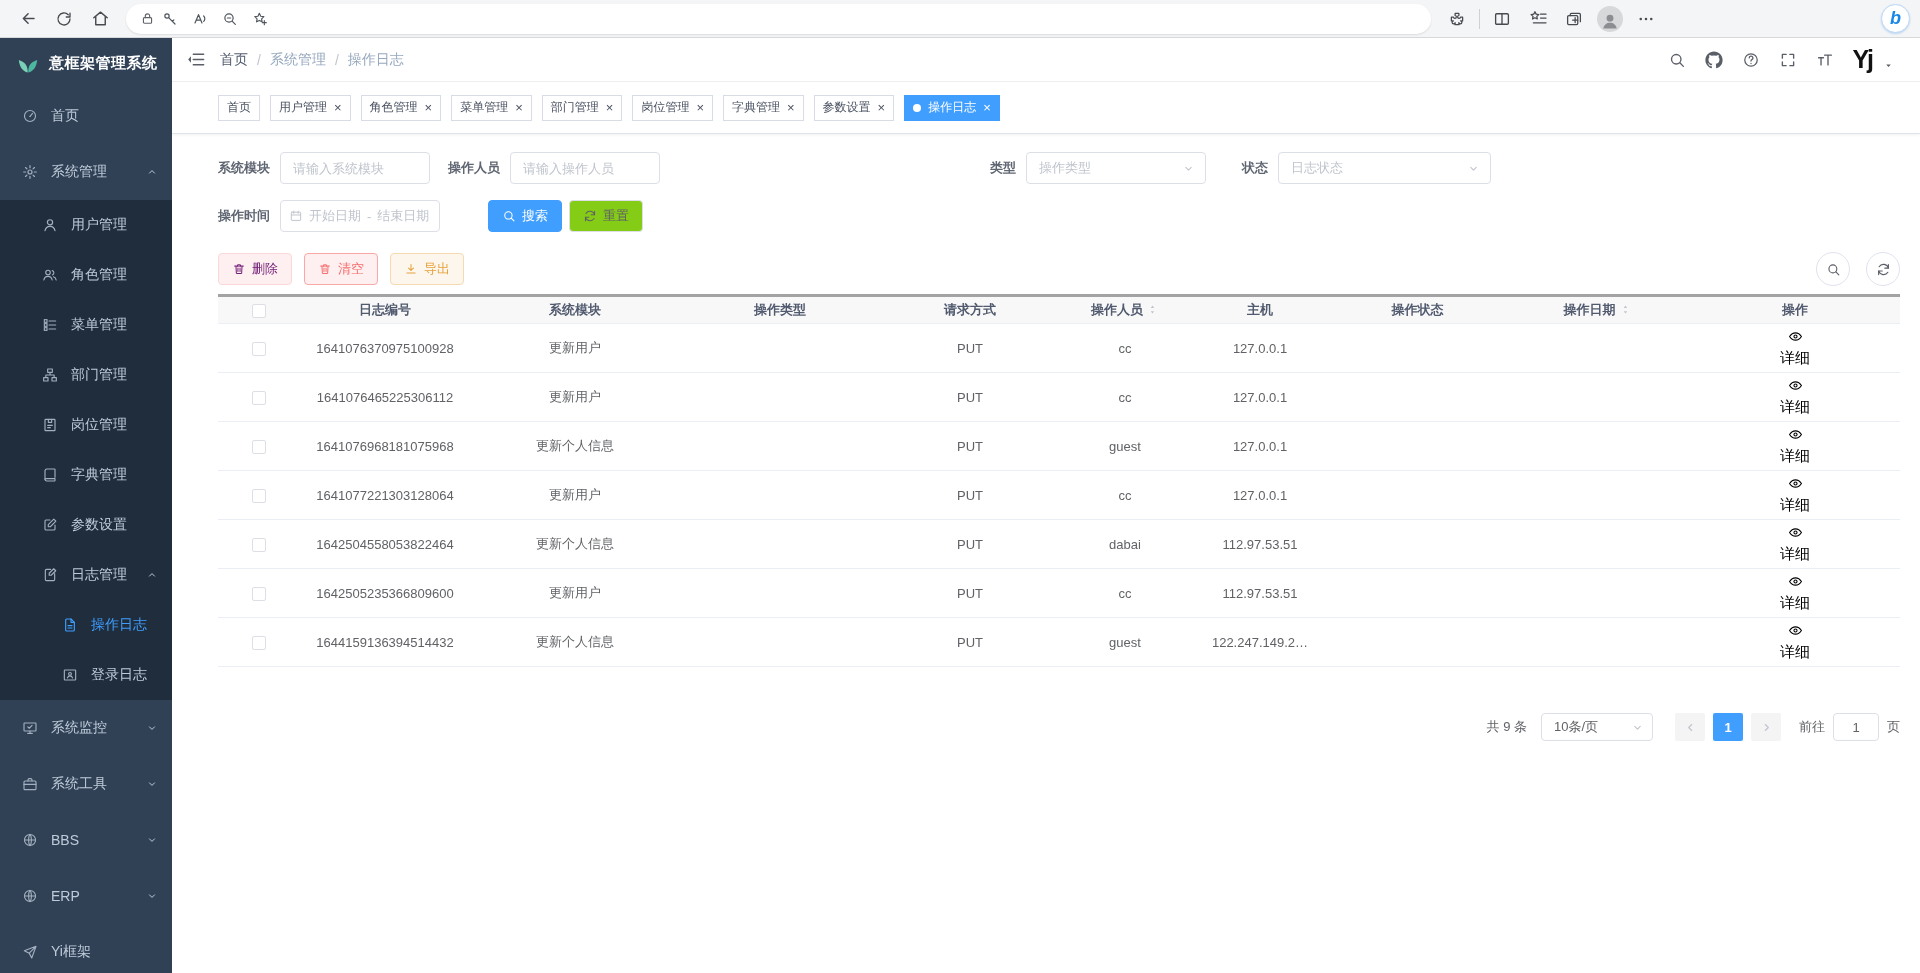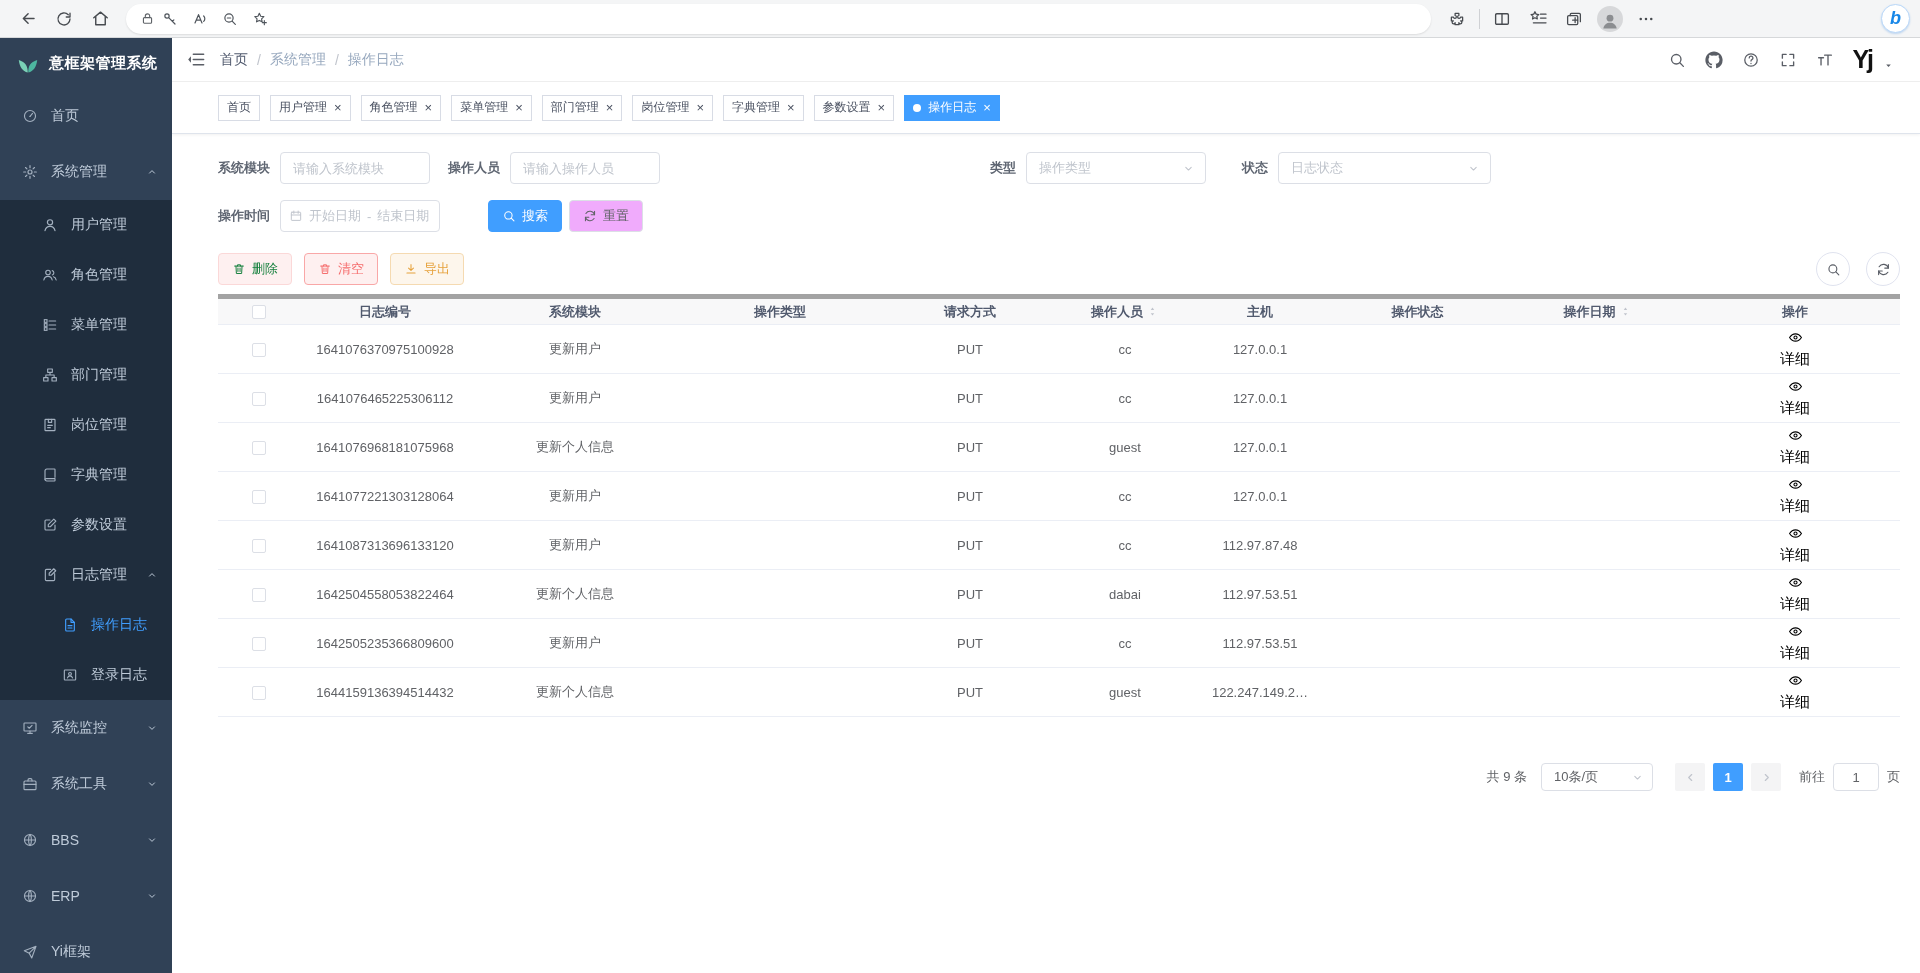--- a/index.html
+++ b/index.html
@@ -82,33 +82,33 @@
   .sel-chev { width:13px; height:13px; color:#c0c4cc; }
   .f-date { width:160px; height:32px; border:1px solid #dcdfe6; border-radius:4px; display:flex;
     align-items:center; gap:6px; padding:0 8px; background:#fff; }
   .f-date .ico { width:14px; height:14px; color:#c0c4cc; }
   .ml18{margin-left:18px} .ml330{margin-left:330px} .ml36{margin-left:36px}
   .ml48{margin-left:48px} .ml12{margin-left:12px}
   .btn { height:32px; border-radius:4px; display:flex; align-items:center; gap:6px; padding:8px 13px;
     font-size:13px; cursor:pointer; border:1px solid transparent; font-family:inherit; }
   .btn .ico { width:14px; height:14px; }
   .btn-search { background:#409EFF; border-color:#409EFF; color:#fff; }
-  .btn-reset { background:#f0abfc; border-color:#dcdfe6; color:#606266;margin-left:7px; }
+  .btn-reset { background:#84cc16; border-color:#dcdfe6; color:#606266;margin-left:7px; }
   .toolbar { margin-top:20px; display:flex; align-items:center; }
-  .btn-del { background:#fef0f0; border-color:#fbd8d8; color:#15803d; }
+  .btn-del { background:#fef0f0; border-color:#fbd8d8; color:#701a75; }
   .btn-clear { background:#fef0f0; border-color:#f9a7a7; color:#f56c6c; margin-left:12px; }
   .btn-export { background:#fdf6ec; border-color:#f5dab1; color:#e6a23c; margin-left:12px; }
   .circle-btn { width:34px; height:34px; border-radius:50%; border:1px solid #e0e3ef; background:#fff;
     display:flex; align-items:center; justify-content:center; color:#5a5e66; cursor:pointer; }
   .circle-btn .ico { width:15px; height:15px; }
   .right-tools { margin-left:auto; display:flex; gap:16px; }
 
   
   .log-table { width:100%; border-collapse:collapse; table-layout:fixed; margin-top:8px;
-    border-top:5px solid #a3a3a3; }
+    border-top:3px solid #a3a3a3; }
   .log-table th { height:28px; font-size:13px; font-weight:700; color:#515a6e; background:#f8f8f9;
     border-bottom:1px solid #ebeef5; text-align:center; white-space:nowrap; }
   .log-table td { height:49px; font-size:13px; color:#606266; border-bottom:1px solid #ebeef5;
     text-align:center; white-space:nowrap; overflow:hidden; text-overflow:ellipsis; }
   .checkbox { width:14px; height:14px; border:1px solid #dcdfe6; border-radius:2px; background:#fff;
     display:inline-block; vertical-align:middle; cursor:pointer; }
   .sort-ico { width:13px; height:13px; color:#c0c4cc; vertical-align:-2px; margin-left:3px; }
   .detail-link { color:#000000; display:inline-flex; align-items:center; gap:5px; cursor:pointer;
     text-decoration:none; font-size:15px;flex-direction:column; }
   .detail-link .ico { width:15px; height:15px; }
@@ -897,39 +897,20 @@
     <td>
       <a class="detail-link">
         <svg class="ico">
                     <use href="#s-eye"></use>
                   </svg>
         <span>详细</span>
       </a>
     </td>
   </tr>
 
-  <tr>
-    <td><span class="checkbox"></span></td>
-    <td>1641087313696133120</td>
-    <td>更新用户</td>
-    <td></td>
-    <td>PUT</td>
-    <td>cc</td>
-    <td>112.97.87.48</td>
-    <td></td>
-    <td></td>
-    <td>
-      <a class="detail-link">
-        <svg class="ico">
-                    <use href="#s-eye"></use>
-                  </svg>
-        <span>详细</span>
-      </a>
-    </td>
-  </tr>
 
   <tr>
     <td><span class="checkbox"></span></td>
     <td>1642504558053822464</td>
     <td>更新个人信息</td>
     <td></td>
     <td>PUT</td>
     <td>dabai</td>
     <td>112.97.53.51</td>
     <td></td>

